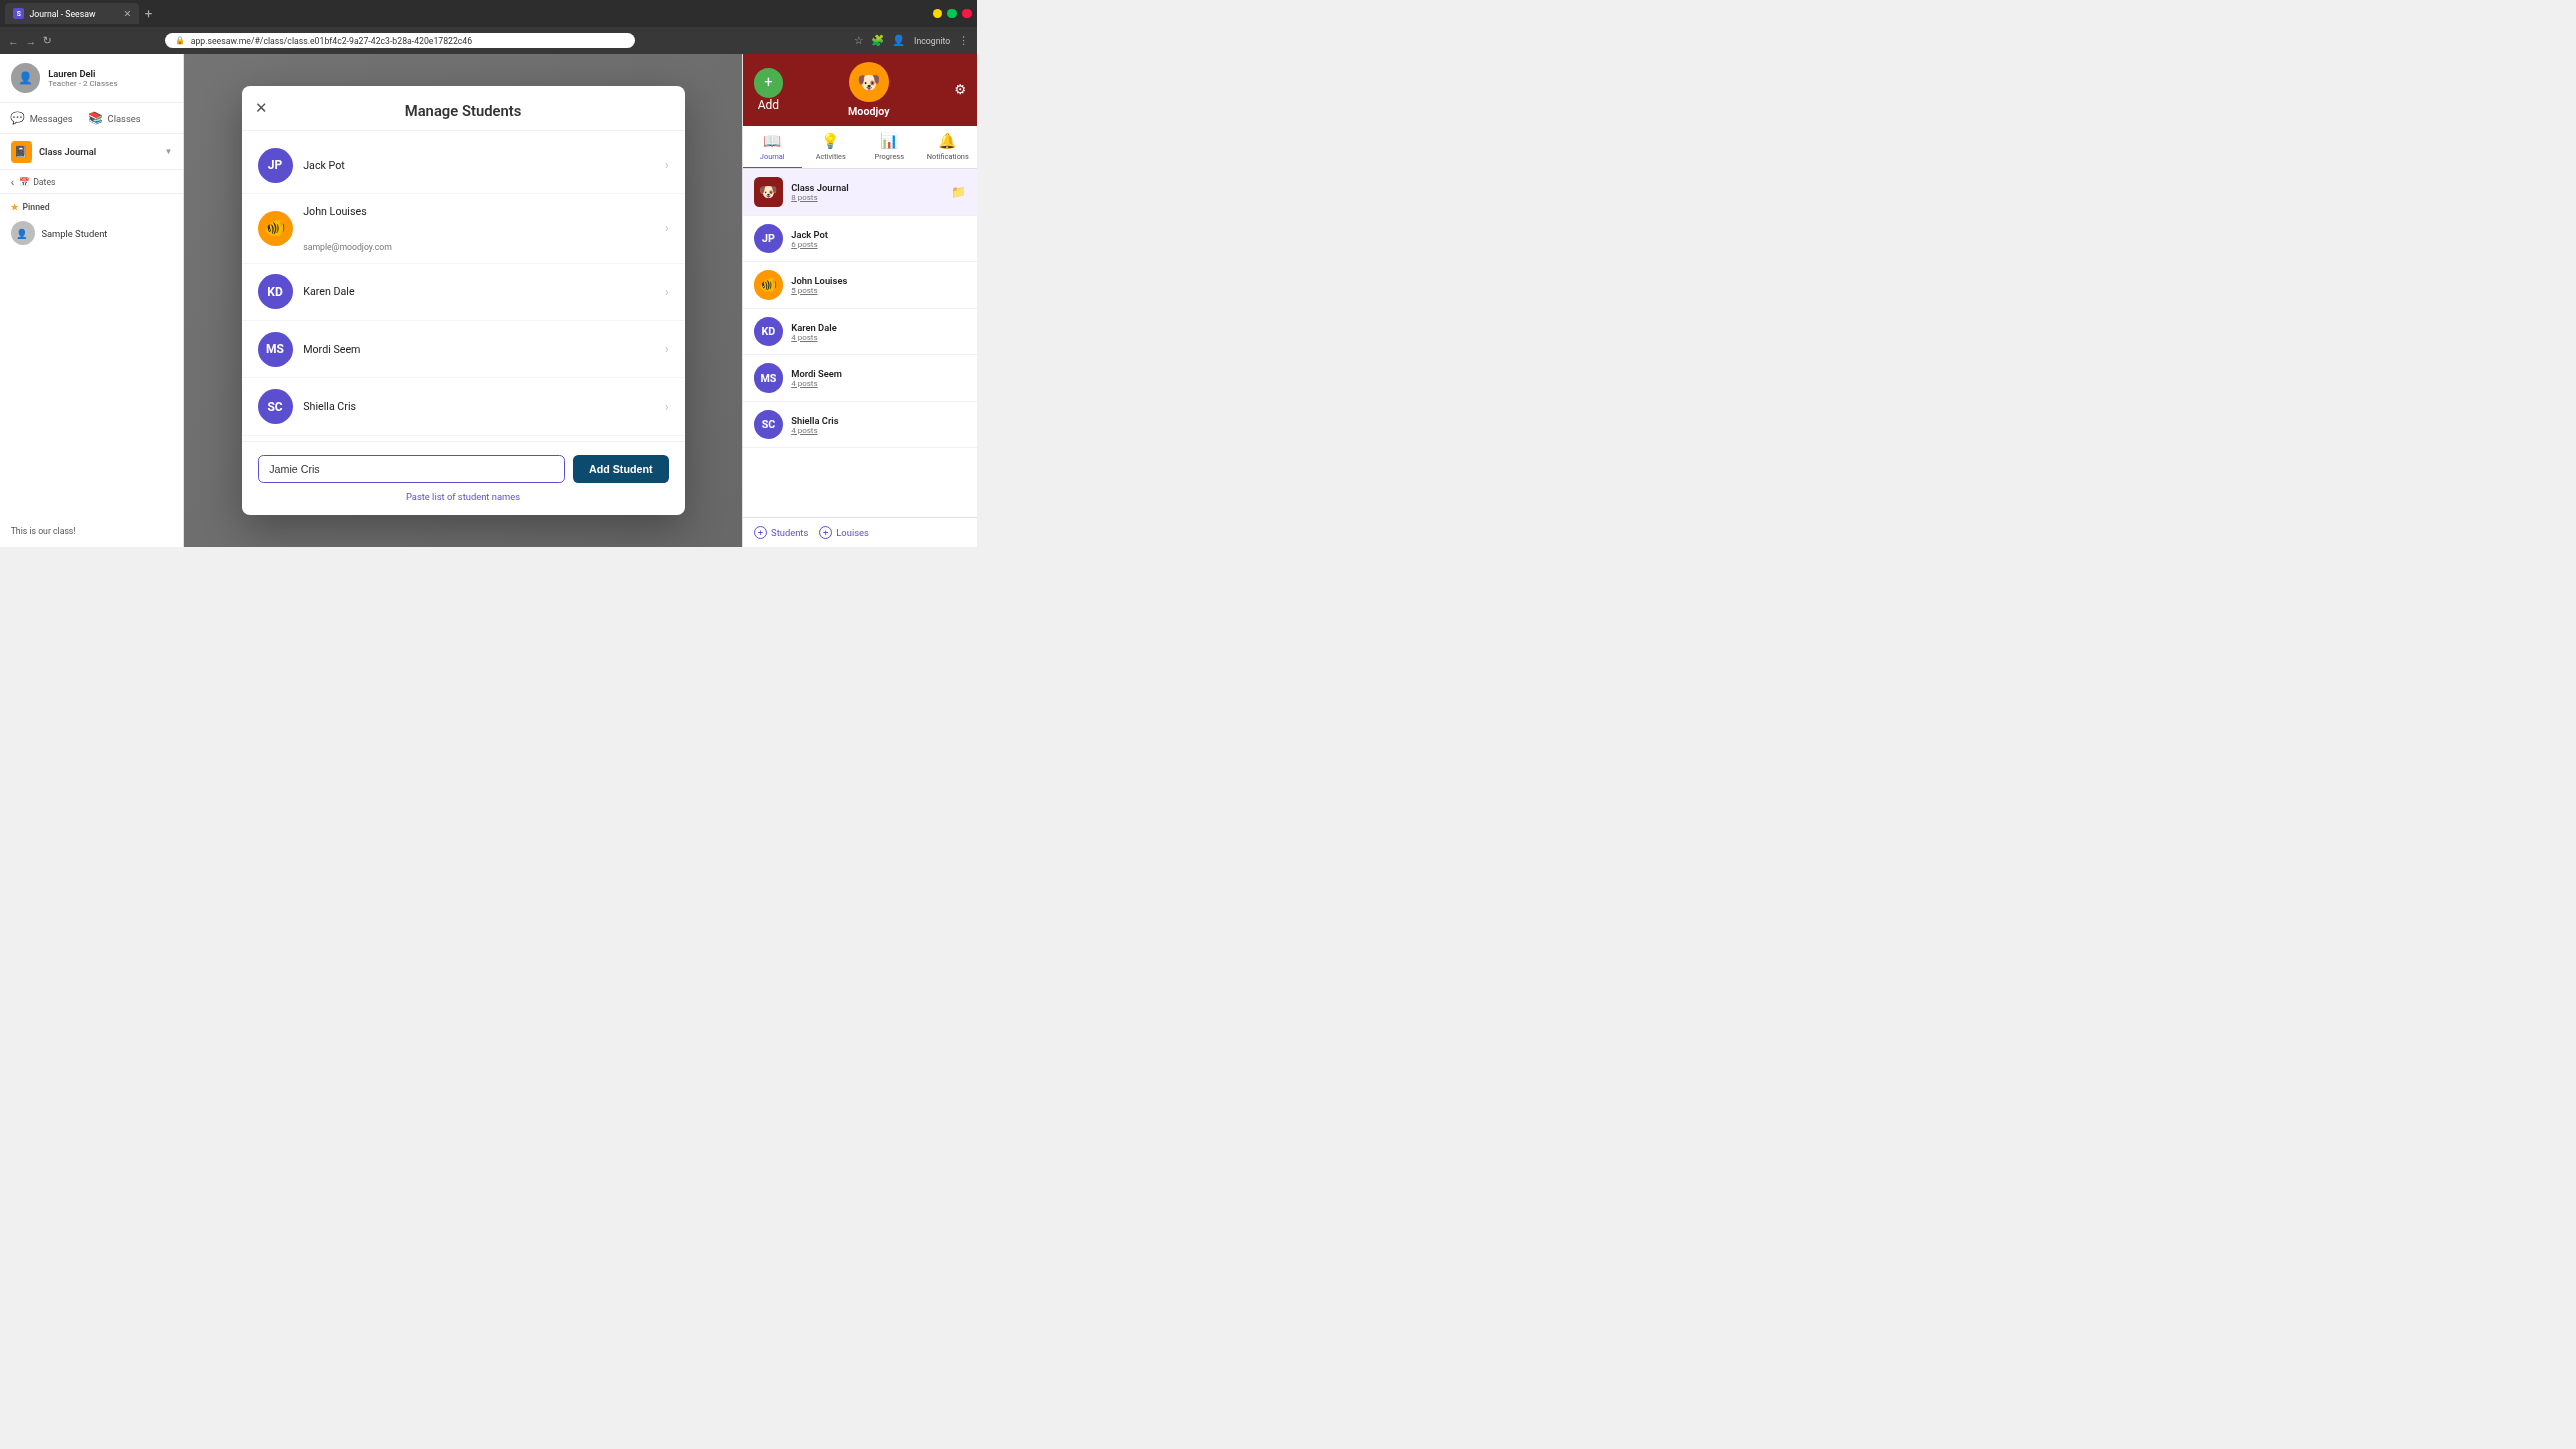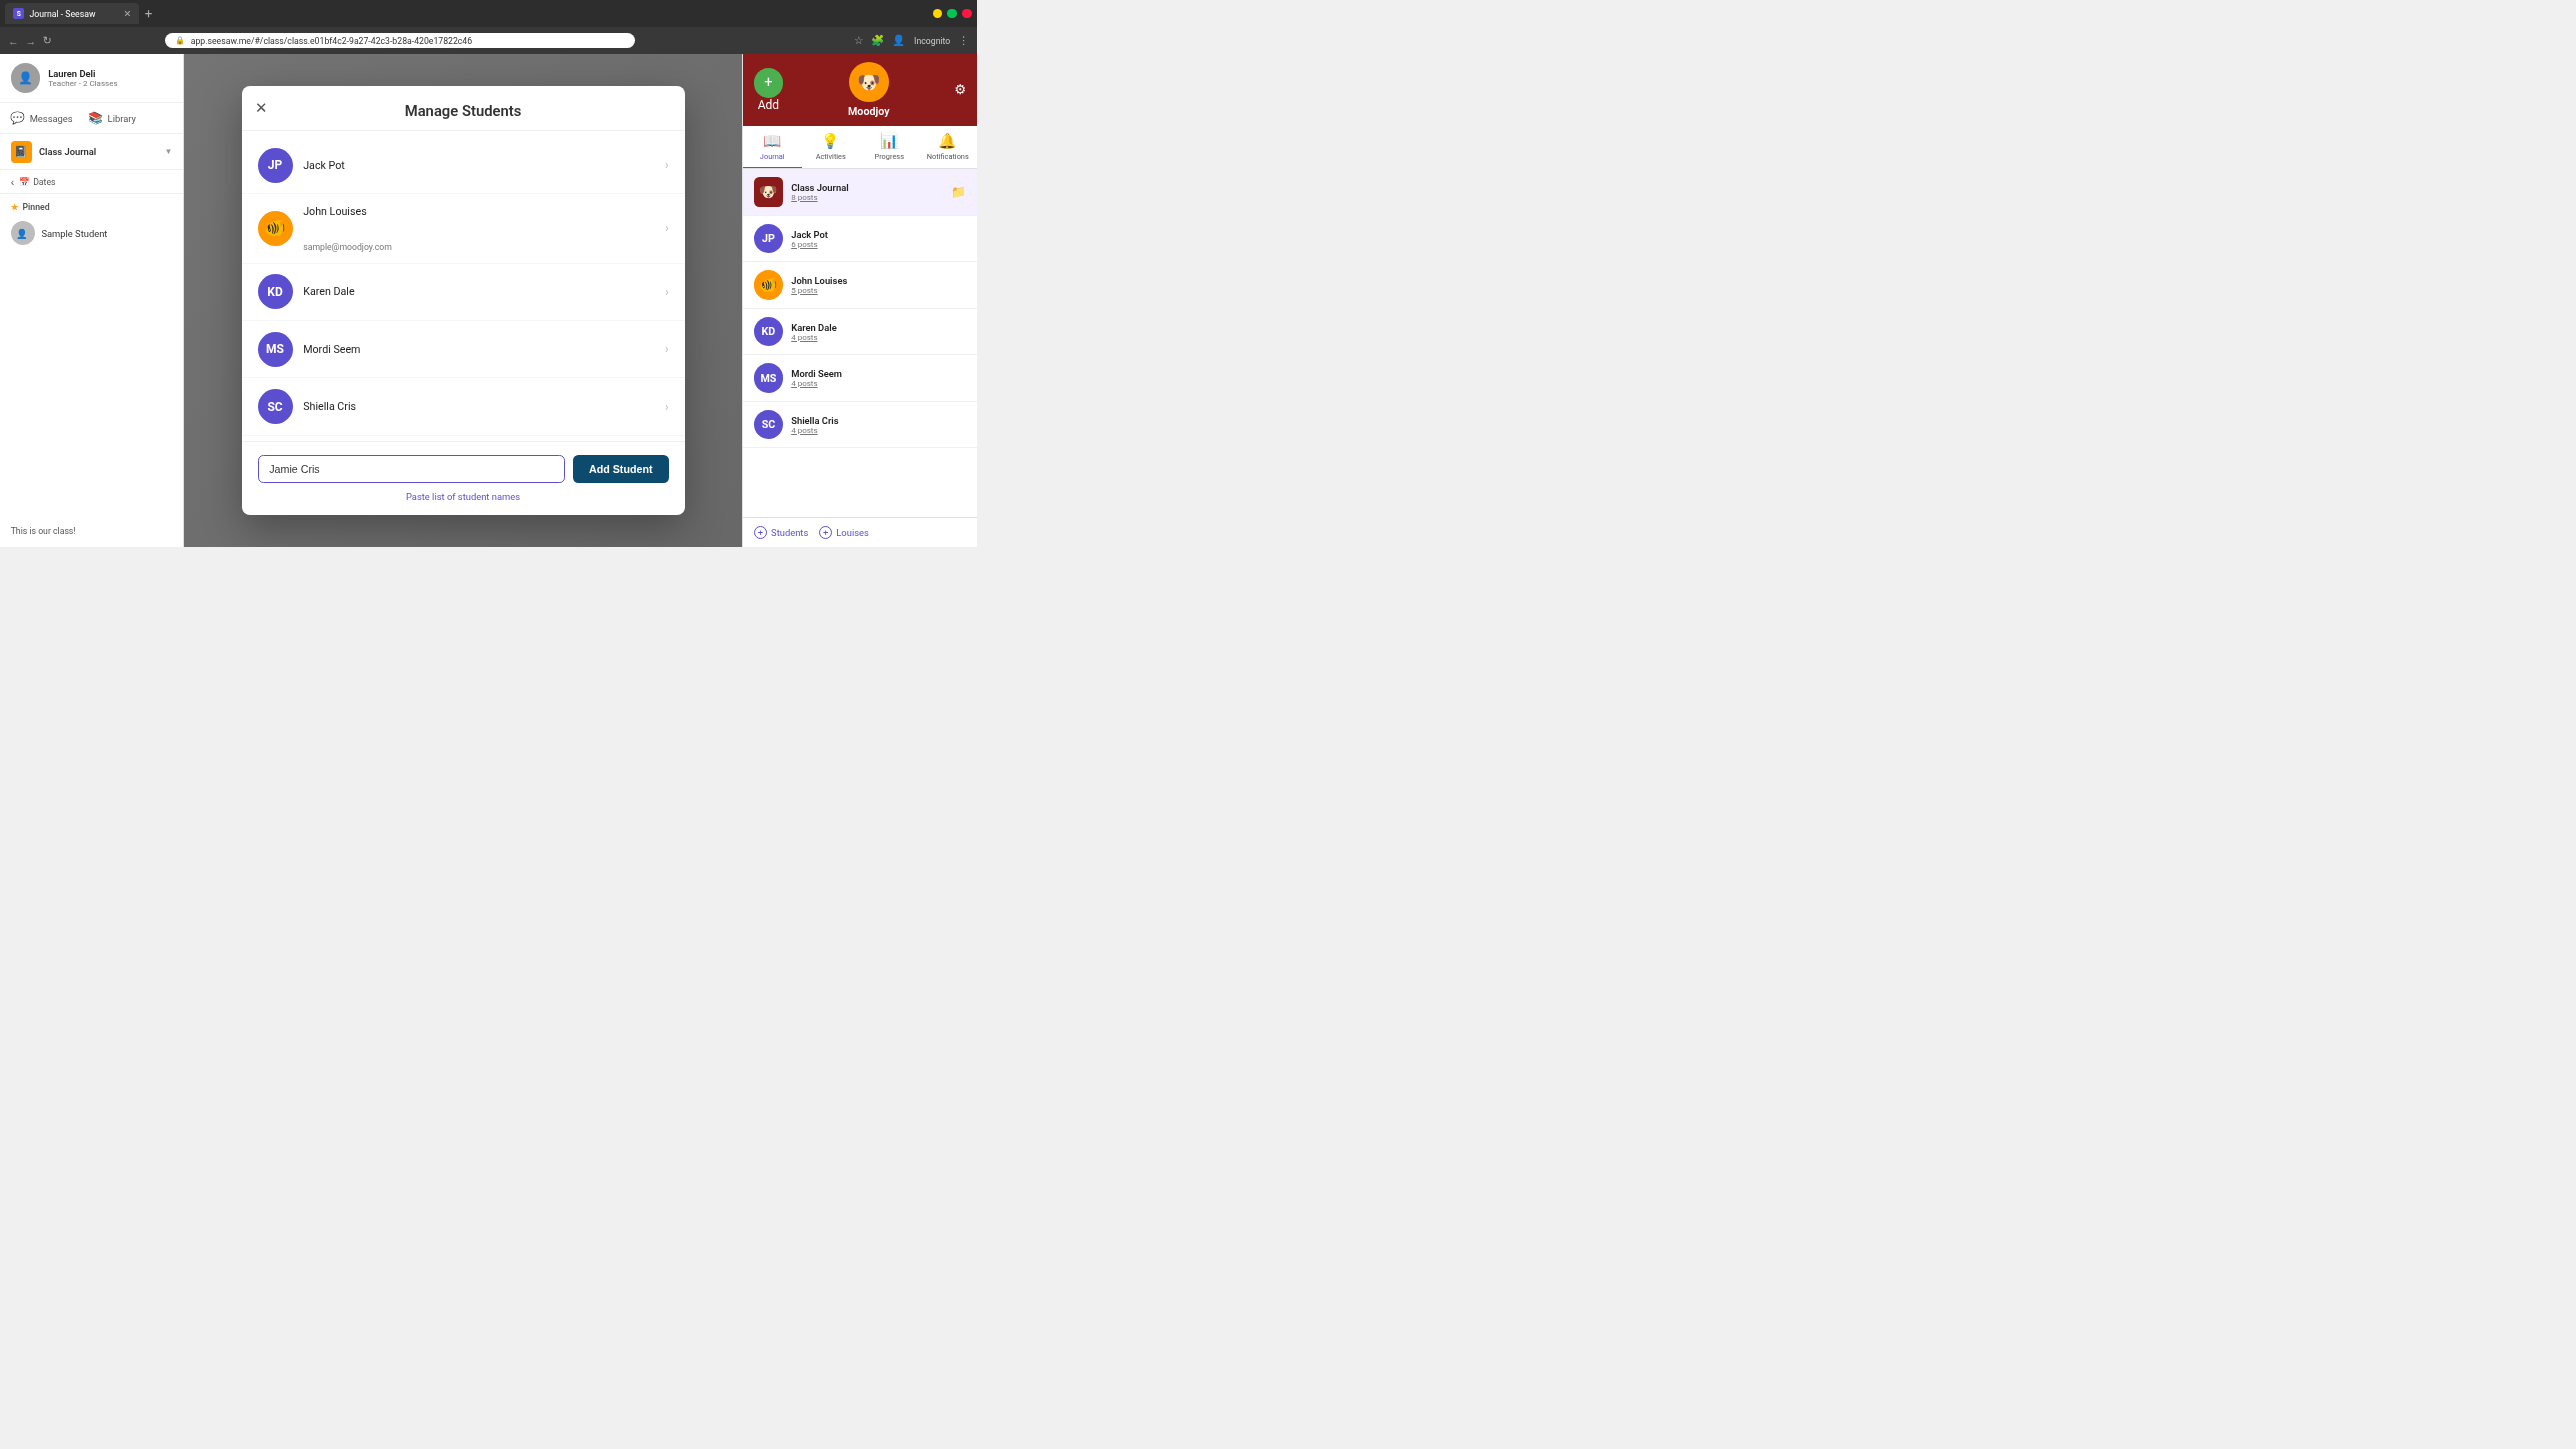--- a/index.html
+++ b/index.html
@@ -166,21 +166,21 @@
       </div>
     </div>
 
     <div class="top-nav">
       <div class="nav-item">
         <span class="icon">💬</span>
         <span>Messages</span>
       </div>
       <div class="nav-item">
         <span class="icon">📚</span>
-        <span>Library</span>
+        <span>Classes</span>
       </div>
     </div>
 
     <div class="class-selector">
       <div class="class-icon">📓</div>
       <span class="class-name">Class Journal</span>
       <span class="chevron-down">▼</span>
     </div>
 
     <div class="date-nav">

